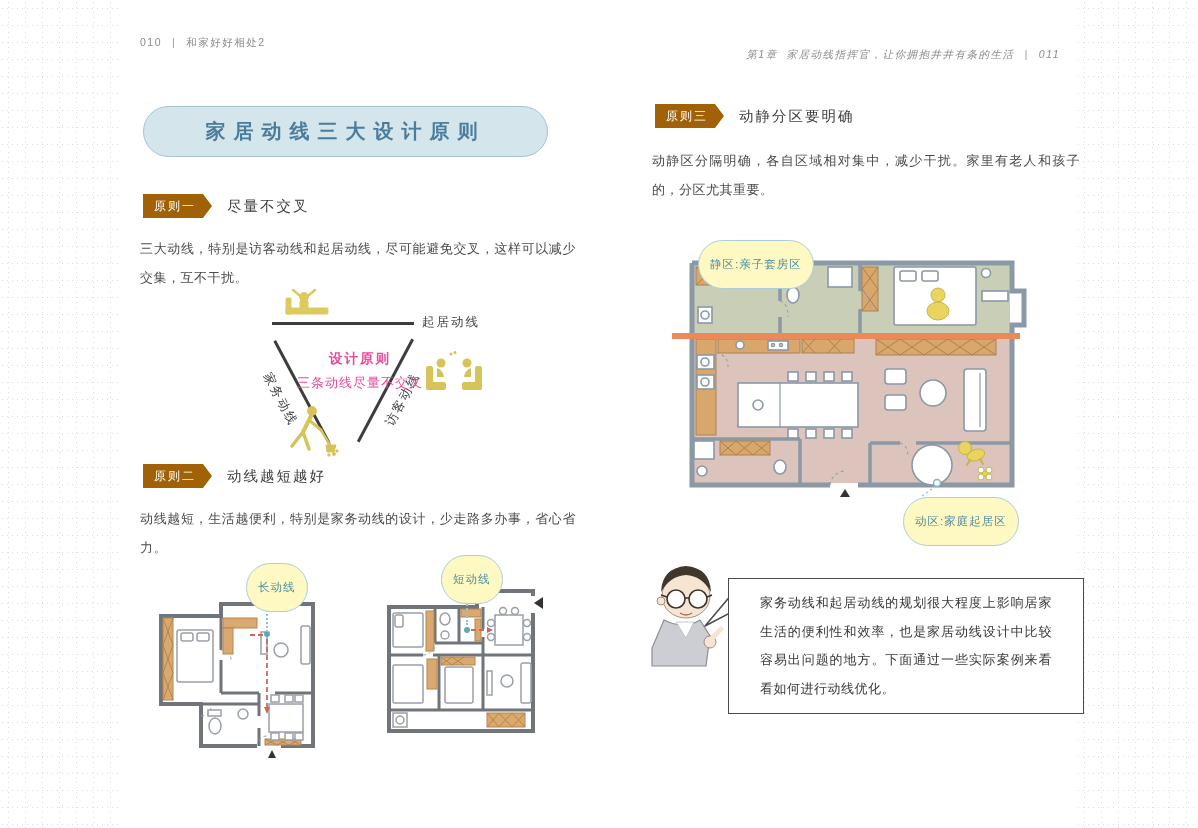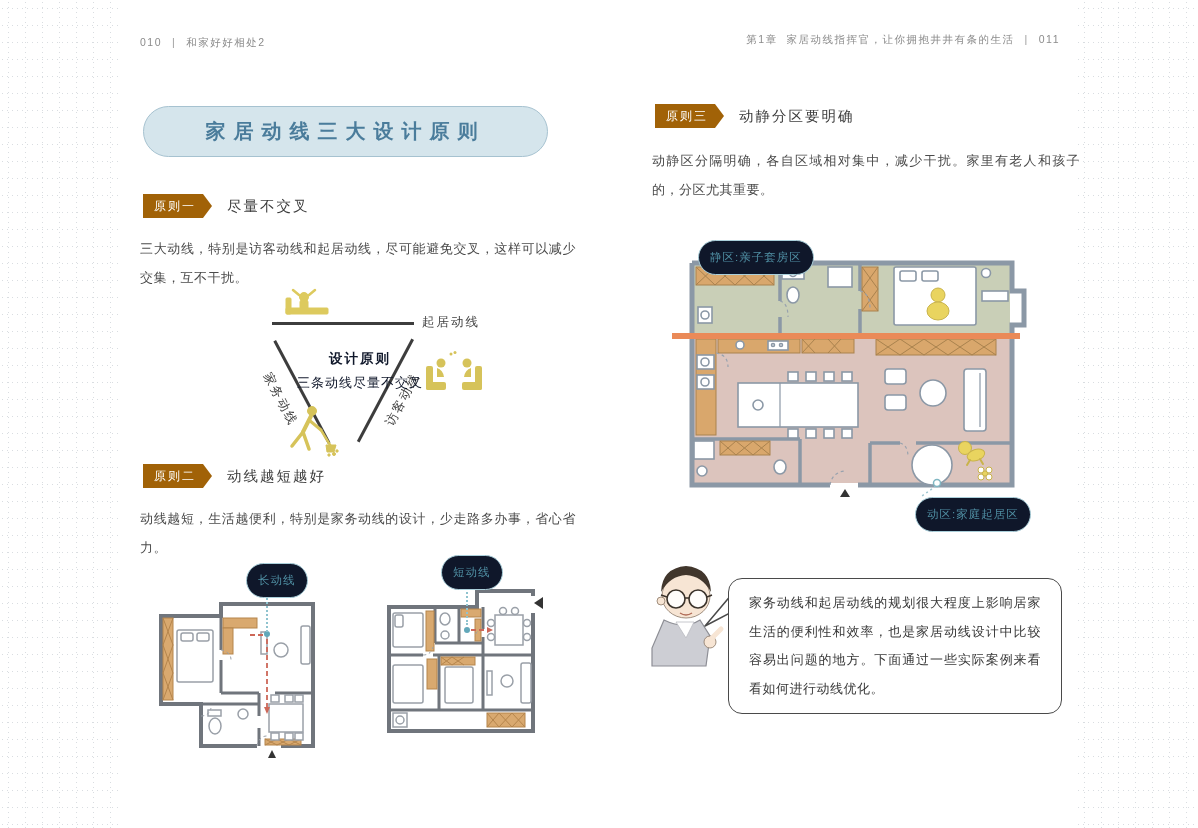--- a/index.html
+++ b/index.html
@@ -18,45 +18,45 @@
     background:#d5e5ec;border:1.5px solid #a6c2d0;border-radius:28px;
     display:flex;align-items:center;justify-content:center;
     font-size:20px;color:#4a7c9b;letter-spacing:8px;font-weight:bold;}
   .sec-row{position:absolute;display:flex;align-items:center;gap:15px;}
   .badge{background:#a16207;color:#fff;font-size:12px;letter-spacing:2px;
     padding:3.5px 16px 3.5px 11px;
     clip-path:polygon(0 0,calc(100% - 9px) 0,100% 50%,calc(100% - 9px) 100%,0 100%);}
   .sec-title{font-size:14.5px;color:#3c3c3c;letter-spacing:2px;}
   .para{position:absolute;font-size:13px;color:#4b4b4b;line-height:2.25;
     text-align:justify;letter-spacing:0.5px;}
-  .tag{position:absolute;border:1.5px solid #aacfda;border-radius:999px;background:#0f172a;
-    color:#4f8ea2;font-size:11.5px;letter-spacing:1px;padding:9px 11px;z-index:3;white-space:nowrap;}
+  .tag{position:absolute;border:1.5px solid #aacfda;border-radius:999px;background:#fef9c3;
+    color:#4f8ea2;font-size:11.5px;letter-spacing:1px;padding:16px 11px;z-index:3;white-space:nowrap;}
   .leader{position:absolute;width:0;border-left:2px dotted #8fc3cf;z-index:2;}
   .tri{position:absolute;left:230px;top:292px;width:258px;height:170px;}
   .tri .line{position:absolute;height:3px;background:#3d3d3d;}
   .tri .lbl{position:absolute;font-size:12.5px;color:#3f3f3f;letter-spacing:2px;white-space:nowrap;}
-  .tri .ctr{position:absolute;text-align:center;color:#0f172a;}
+  .tri .ctr{position:absolute;text-align:center;color:#ec4899;}
   .speech{position:absolute;left:728px;top:578px;width:292px;background:#fff;
-    border:1.5px solid #4a4a4a;border-radius:14px;padding:10px 20px;
+    border:1.5px solid #4a4a4a;border-radius:0;padding:10px 31px;
     font-size:13px;color:#383838;line-height:2.2;text-align:justify;letter-spacing:0.5px;}
   svg{display:block;}
   .abs{position:absolute;}
 </style>
 </head>
 <body>
 
 <div class="spread">
   <div class="dotband left"></div>
   <div class="dotband right"></div>
 
   <div class="pgheader" style="left:140px;top:36px;">
     <span>010</span><span class="sep">|</span><span>和家好好相处2</span>
   </div>
 
-  <div class="pgheader" style="left:652px;top:33px;width:408px;text-align:right;">
+  <div class="pgheader" style="left:652px;top:48px;width:408px;text-align:right;font-style:italic;">
     <span>第1章</span>&nbsp;&nbsp;<span>家居动线指挥官，让你拥抱井井有条的生活</span><span class="sep">|</span><span>011</span>
   </div>
 
   <div class="title-bubble">家居动线三大设计原则</div>
 
   <div class="sec-row" style="left:143px;top:194px;">
     <span class="badge">原则一</span>
     <span class="sec-title">尽量不交叉</span>
   </div>
   <div class="para" style="left:140px;top:234px;width:436px;">三大动线，特别是访客动线和起居动线，尽可能避免交叉，这样可以减少交集，互不干扰。</div>
@@ -209,21 +209,21 @@
     <polygon points="160,12 160,24 151,18" fill="#333"></polygon>
   </svg>
 
   <div class="sec-row" style="left:655px;top:104px;">
     <span class="badge">原则三</span>
     <span class="sec-title">动静分区要明确</span>
   </div>
   <div class="para" style="left:652px;top:146px;width:428px;">动静区分隔明确，各自区域相对集中，减少干扰。家里有老人和孩子的，分区尤其重要。</div>
 
   <div class="tag" style="left:698px;top:240px;">静区:亲子套房区</div>
-  <div class="tag" style="left:903px;top:497px;margin-left:12px;">动区:家庭起居区</div>
+  <div class="tag" style="left:903px;top:497px;">动区:家庭起居区</div>
 
   <svg class="abs" style="left:680px;top:233px;overflow:visible;" width="352" height="292" viewBox="0 0 352 292">
     <path fill="#ffffff" d="M12,30 L332,30 L332,58 L344,58 L344,92 L332,92 L332,252 L12,252 Z"></path>
     <rect x="14" y="32" width="316" height="70" fill="#c9cfb7"></rect>
     <rect x="14" y="104" width="316" height="146" fill="#dcc4bd"></rect>
     <path fill="none" stroke="#8b98a6" stroke-width="5" d="M12,30 L332,30 L332,58 L344,58 L344,92 L332,92 L332,252 L178,252 M150,252 L12,252 L12,30"></path>
     <g stroke="#8b98a6" stroke-width="3.5" fill="none">
       <path d="M100,32 L100,68 M100,84 L100,102 M180,32 L180,58 M180,76 L180,102 M12,206 L120,206 M120,206 L120,252 M190,210 L190,252 M190,210 L220,210 M236,210 L332,210"></path>
     </g>
 

